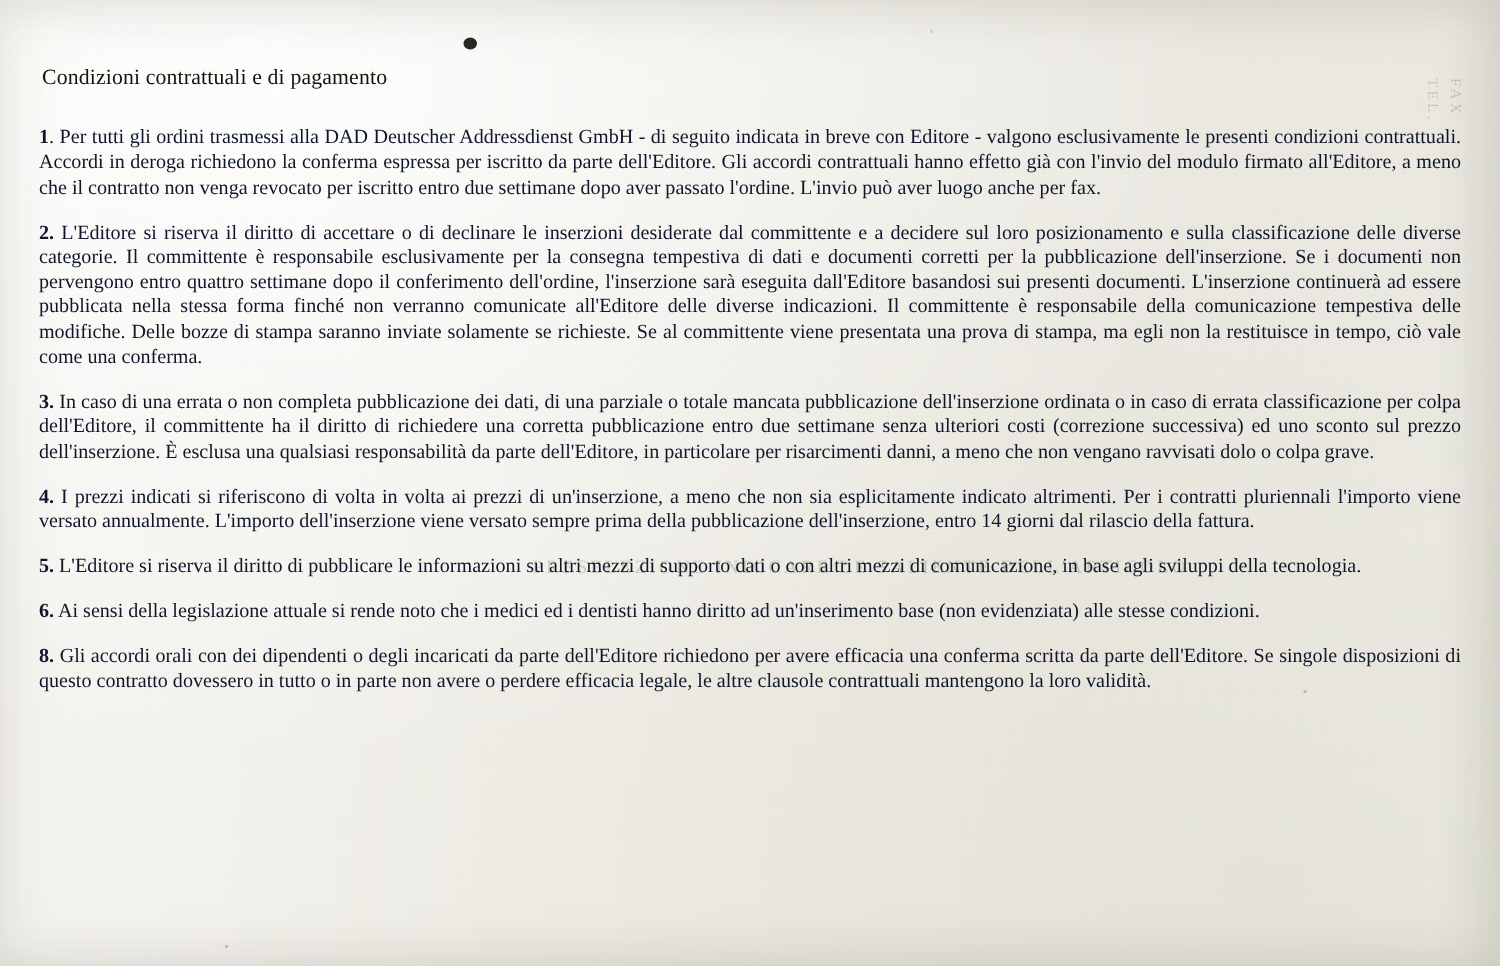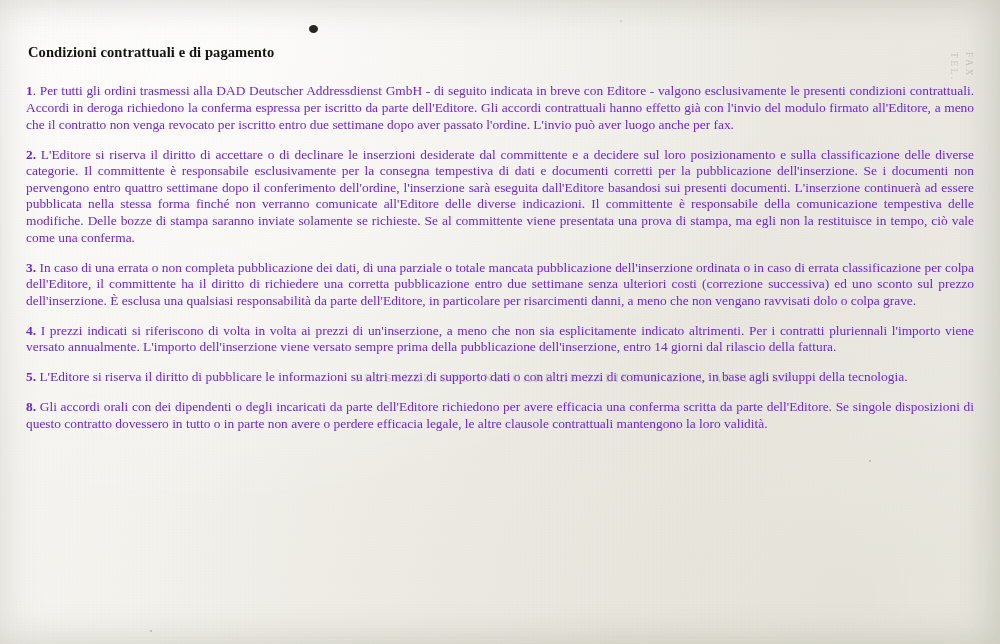--- a/index.html
+++ b/index.html
@@ -58,39 +58,39 @@
     background: #16160f;
     opacity: 0.92;
   }
 
   .doc-title {
     position: absolute;
     left: 28px;
     top: 44px;
     width: 700px;
     font-size: 14.5px;
-    font-weight: bold;
+    font-weight: normal;
     letter-spacing: 0.1px;
     color: #14140f;
   }
 
   .clauses {
     position: absolute;
     left: 26px;
     top: 70px;
     width: 948px;
   }
 
   .clause {
     margin-bottom: 9px;
     font-size: 13.4px;
     line-height: 16.6px;
     text-align: justify;
     text-justify: inter-word;
-    color: #6d28d9;
+    color: #0f172a;
   }
   .clause .num {
     font-weight: bold;
   }
 
   
   .ghost {
     position: absolute;
     color: rgba(120,115,95,0.30);
     font-family: "Liberation Serif", serif;
@@ -130,20 +130,21 @@
     <p class="clause"><span class="num">1</span><span>. Per tutti gli ordini trasmessi alla DAD Deutscher Addressdienst GmbH - di seguito indicata in breve con Editore - valgono esclusivamente le presenti condizioni contrattuali. Accordi in deroga richiedono la conferma espressa per iscritto da parte dell'Editore. Gli accordi contrattuali hanno effetto già con l'invio del modulo firmato all'Editore, a meno che il contratto non venga revocato per iscritto entro due settimane dopo aver passato l'ordine. L'invio può aver  luogo anche per fax.</span></p>
 
     <p class="clause"><span class="num">2.</span><span> L'Editore si riserva il diritto di accettare o di declinare le inserzioni desiderate dal committente e a decidere sul loro posizionamento e sulla classificazione delle diverse categorie. Il committente è responsabile esclusivamente per la consegna tempestiva di dati e documenti corretti per la pubblicazione dell'inserzione. Se i documenti non pervengono entro quattro settimane dopo il conferimento dell'ordine, l'inserzione sarà eseguita dall'Editore basandosi sui presenti documenti. L'inserzione continuerà ad essere pubblicata nella stessa forma finché non verranno comunicate all'Editore delle diverse indicazioni. Il committente è responsabile della comunicazione tempestiva delle modifiche. Delle bozze di stampa saranno inviate solamente se richieste. Se al committente viene presentata una prova di stampa, ma egli non la restituisce in tempo, ciò vale come una conferma.</span></p>
 
     <p class="clause"><span class="num">3.</span><span> In caso di una errata o non completa pubblicazione dei dati, di una parziale o totale mancata pubblicazione dell'inserzione ordinata o in caso di errata classificazione per colpa dell'Editore, il committente ha il diritto di richiedere una corretta pubblicazione entro due settimane senza ulteriori costi (correzione successiva) ed uno sconto sul prezzo dell'inserzione. È esclusa una qualsiasi responsabilità da parte dell'Editore, in particolare per risarcimenti danni, a meno che non vengano ravvisati dolo o colpa grave.</span></p>
 
     <p class="clause"><span class="num">4.</span><span> I prezzi indicati si riferiscono di volta in volta ai prezzi di un'inserzione, a meno che non sia esplicitamente indicato altrimenti. Per i contratti pluriennali l'importo viene versato annualmente. L'importo dell'inserzione viene versato sempre prima della pubblicazione dell'inserzione, entro 14 giorni dal rilascio della fattura.</span></p>
 
     <p class="clause"><span class="num">5.</span><span> L'Editore si riserva il diritto di pubblicare le informazioni su altri mezzi di supporto dati o con altri mezzi di comunicazione, in base agli sviluppi della tecnologia.</span></p>
 
+    <p class="clause"><span class="num">6.</span><span> Ai sensi della legislazione attuale si rende noto che i medici ed i dentisti hanno diritto ad un'inserimento base (non evidenziata) alle stesse condizioni.</span></p>
 
 
     <p class="clause"><span class="num">8.</span><span> Gli accordi orali con dei dipendenti o degli incaricati da parte dell'Editore richiedono per avere efficacia una conferma scritta da parte dell'Editore. Se singole disposizioni di questo contratto dovessero in tutto o in parte non avere o perdere efficacia legale, le altre clausole contrattuali mantengono la loro validità.</span></p>
 
 
   </div>
 
   <div class="speck" style="left:869px; top:460px; width:2px; height:2px;"></div>
   <div class="speck" style="left:150px; top:630px; width:2px; height:2px;"></div>
   <div class="speck" style="left:620px; top:20px; width:2px; height:2px; opacity:0.6;"></div>

